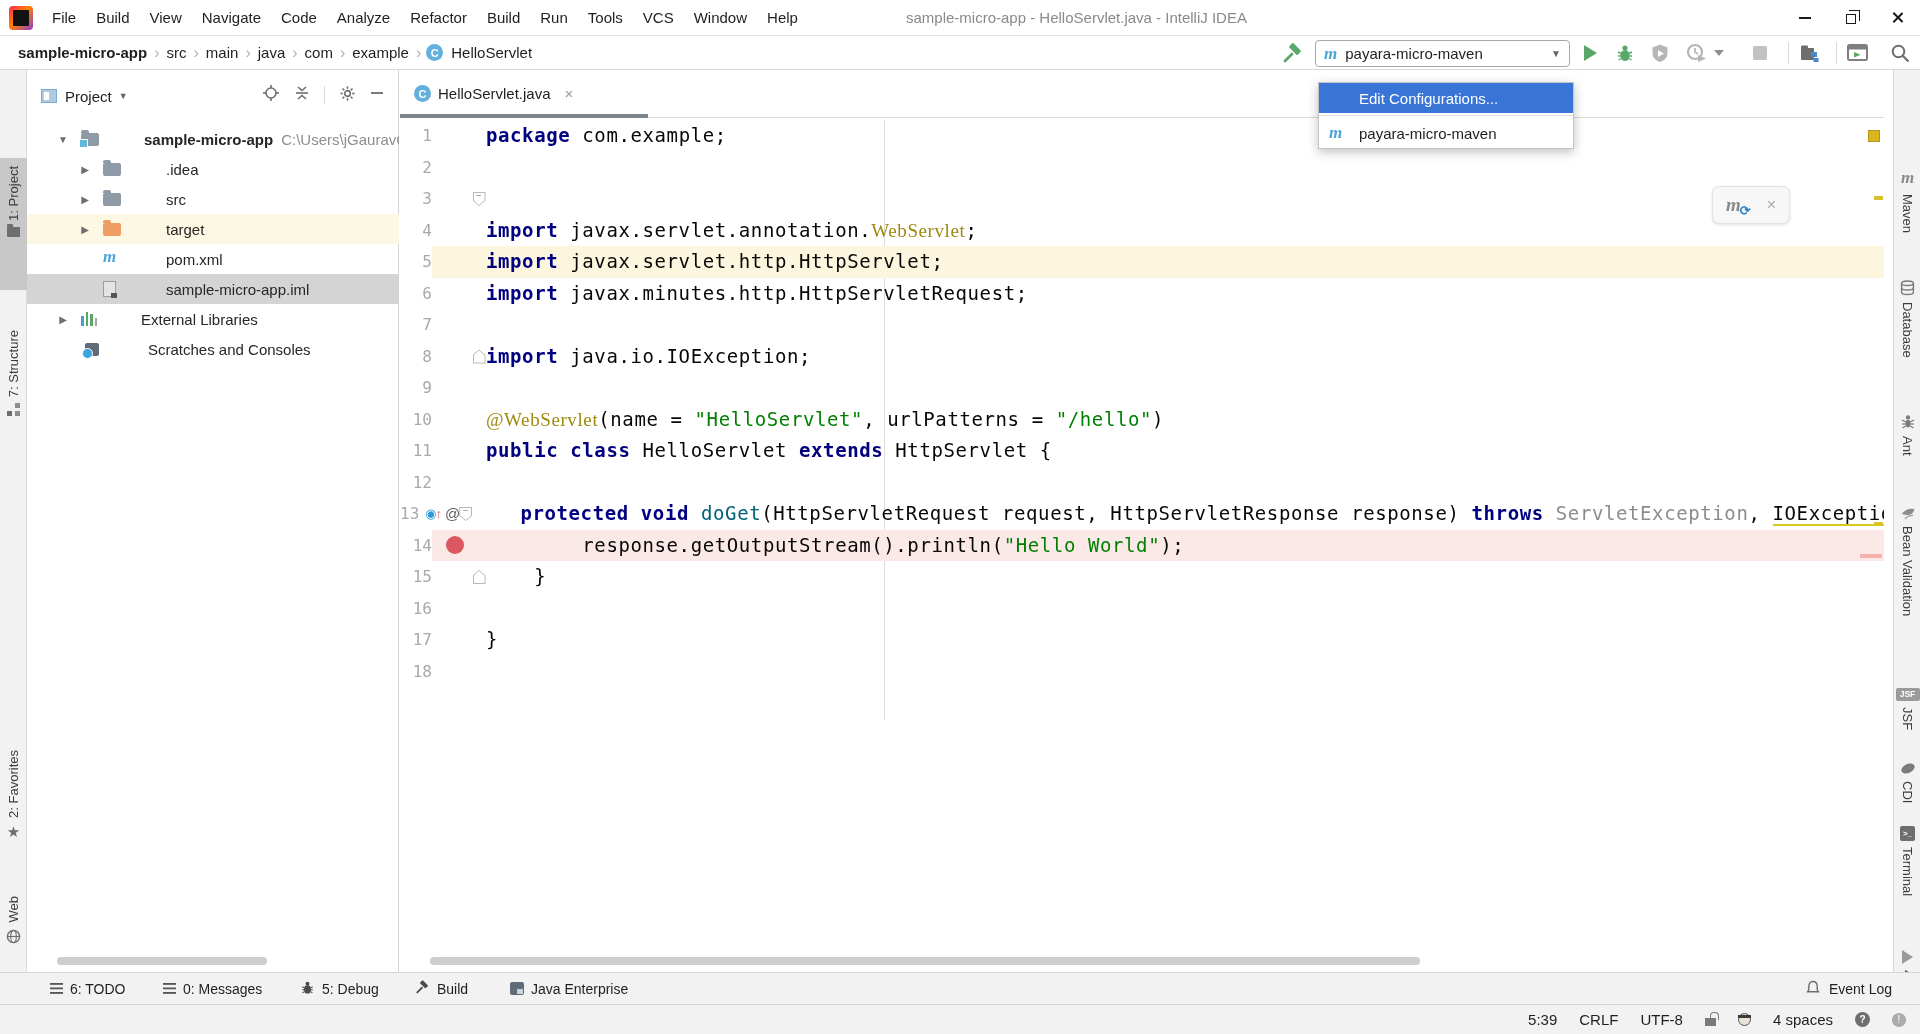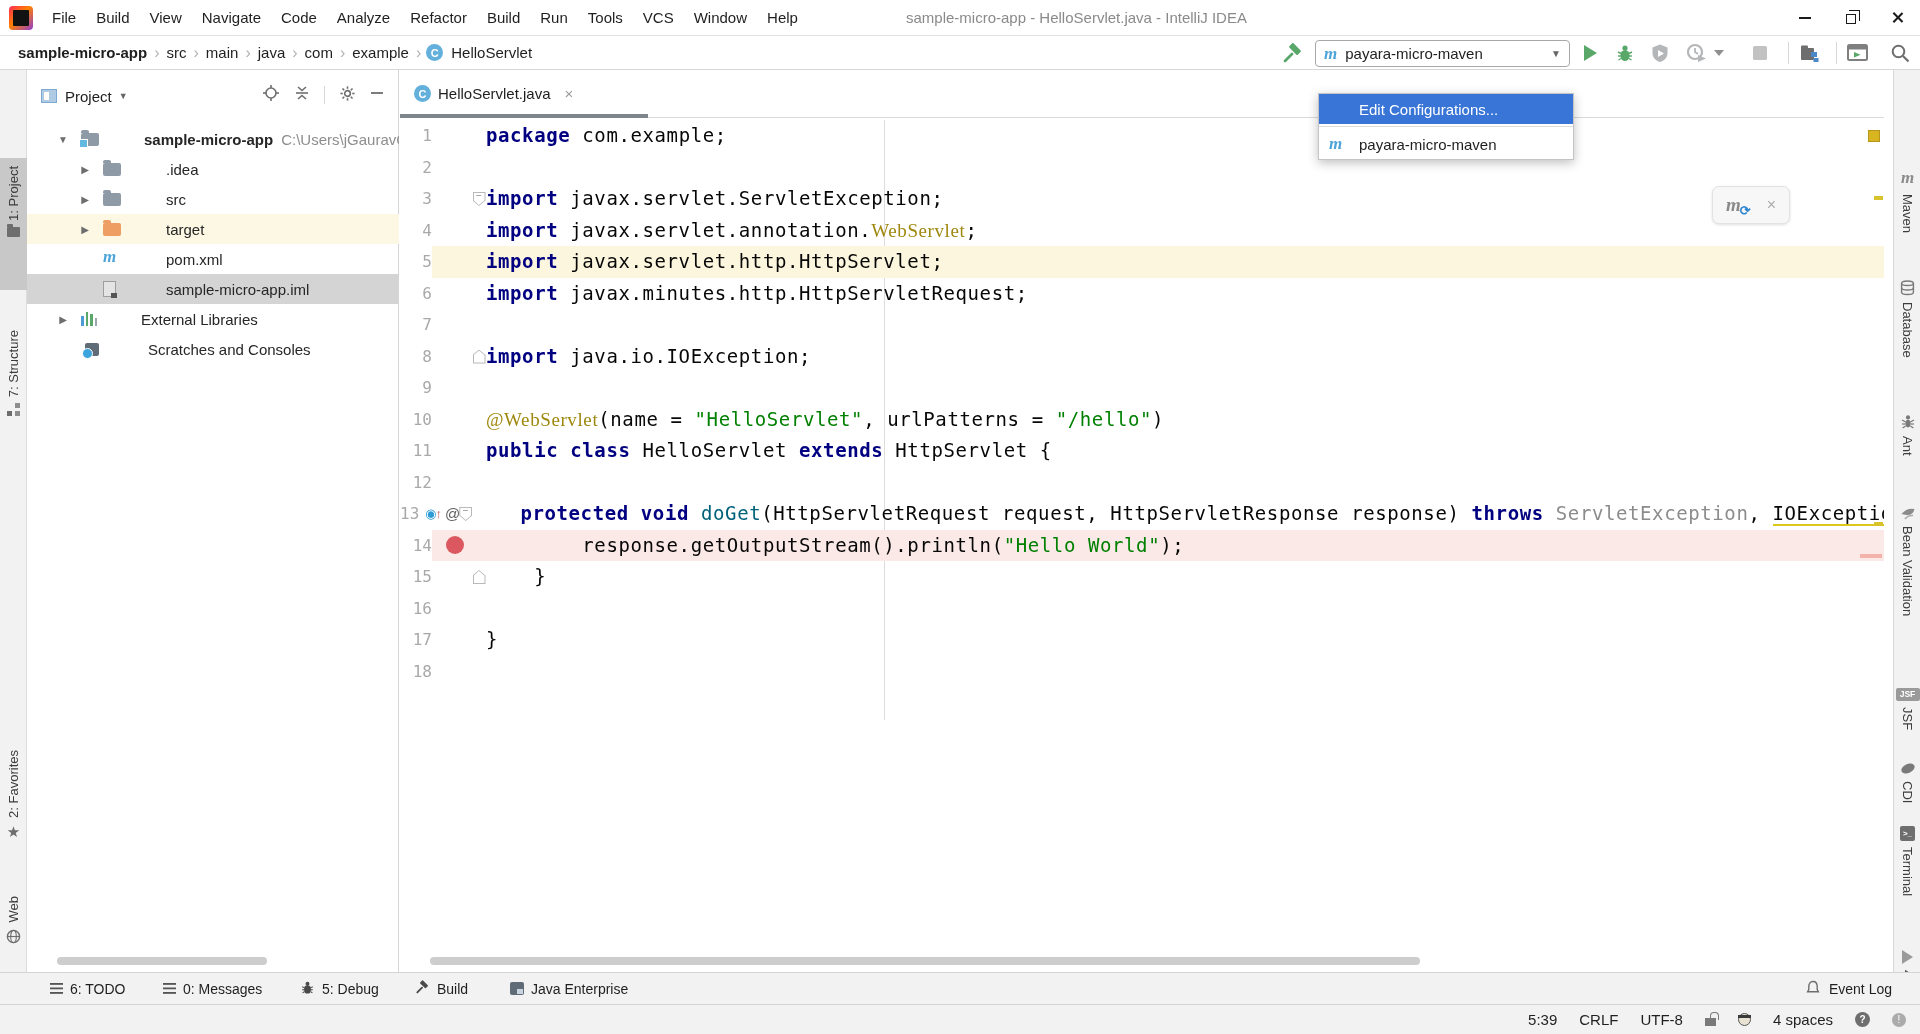--- a/index.html
+++ b/index.html
@@ -36,21 +36,21 @@
   .run-tools { top:0; height:33px; right:0; width:640px; }
   .tbico { position:absolute; top:5px; width:24px; height:24px; display:flex; align-items:center; justify-content:center; }
   .combo { left:35px; top:4px; width:255px; height:27px; border:1px solid #A8A8A8; border-radius:4px; background:#fff;
     display:flex; align-items:center; padding:0 8px; font-size:15px; }
   .combo .mvn { margin-right:8px; }
   .mvn { font-style:italic; font-weight:bold; color:#4DA4D9; font-size:17px; font-family:"Liberation Serif",serif; }
   .combo-arrow { margin-left:auto; font-size:10px; color:#666; }
   .tb-sep { position:absolute; top:6px; width:1px; height:22px; background:#D8D8D8; }
 
   
-  .popup { left:1318px; top:93px; width:256px; background:#fff; border:1px solid #C4C4C4;
+  .popup { left:1318px; top:82px; width:256px; background:#fff; border:1px solid #C4C4C4;
     box-shadow:0 3px 10px rgba(0,0,0,.25); z-index:60; font-size:15px; }
   .popup-item { height:30px; display:flex; align-items:center; padding-left:10px; }
   .popup-item .slot { width:30px; display:flex; }
   .popup-item.selected { background:#3875D6; color:#fff; }
   .popup-divider { height:1px; background:#DCDCDC; margin:2px 0; }
 
   
   .stripe { background:#F2F2F2; width:27px; top:70px; height:902px; }
   .stripe.left { left:0; border-right:1px solid #DDD; }
   .stripe.right { left:1893px; border-left:1px solid #D8D8D8; }
@@ -468,21 +468,20 @@
       <div class="crow">
         <span class="ln">3</span>
           <span class="gic"></span>
         <span class="foldc">
             <span class="fmark down">
               <span class="s1"></span>
               <span class="s2"></span>
               <span class="lbl">−</span>
             </span>
           </span>
-        <span class="ctext"><span class="tk-kw">import</span><span> javax.servlet.ServletException;</span></span>
       </div>
       <div class="crow">
         <span class="ln">4</span>
           <span class="gic"></span>
           <span class="foldc"></span>
         <span class="ctext"><span class="tk-kw">import</span><span> javax.servlet.annotation.</span><span class="tk-ann">WebServlet</span><span>;</span></span>
       </div>
       <div class="crow caret">
         <span class="ln">5</span>
           <span class="gic"></span>

